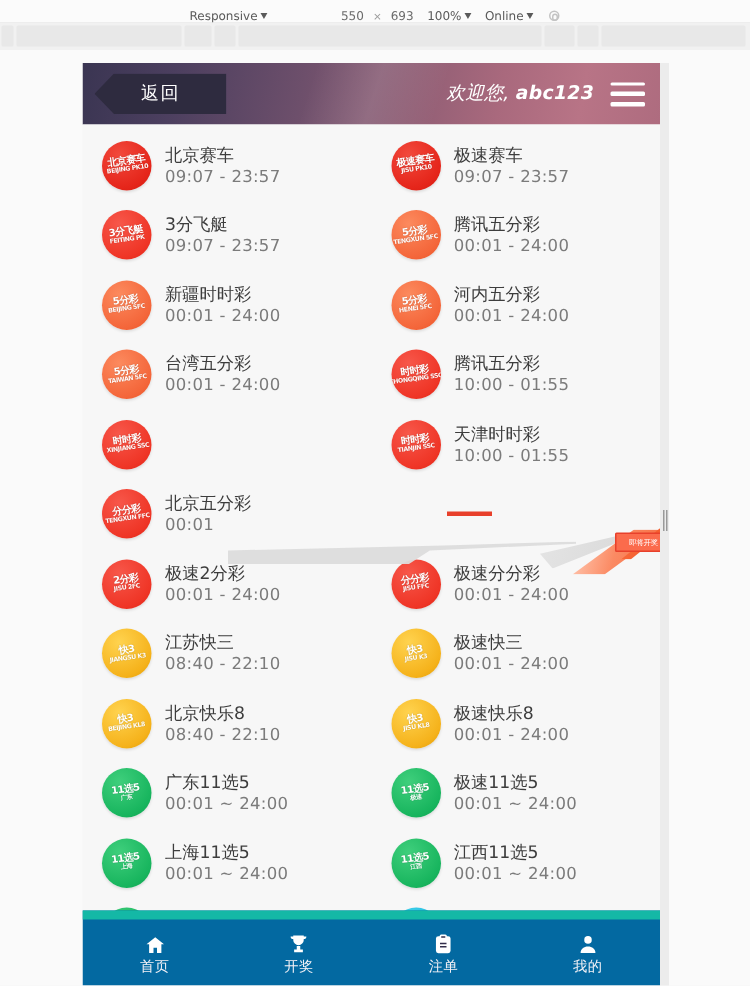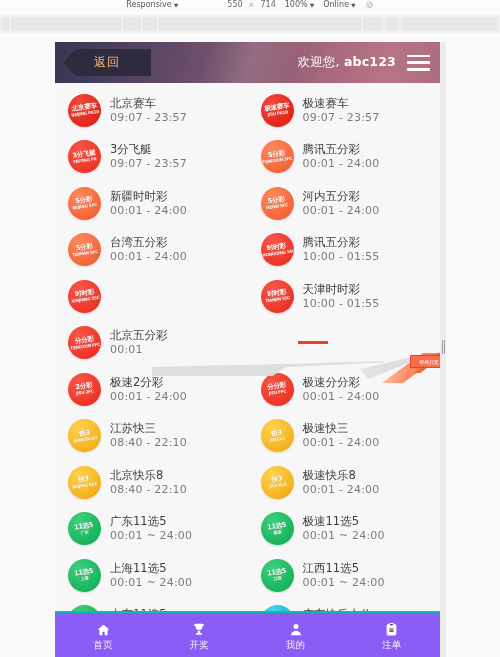--- a/index.html
+++ b/index.html
@@ -7,21 +7,21 @@
     width:500px;height:657px;overflow:hidden;
     background:#f7f7f7;
     font-family:"DejaVu Sans","Liberation Sans",sans-serif;
     -webkit-font-smoothing:antialiased;
   }
 
   
   .rdm-bar{
     position:absolute;left:0;top:0;width:500px;height:15px;
     background:#fbfbfb;border-bottom:1px solid #d7d7d7;
-    display:flex;align-items:flex-start;justify-content:center;gap:9px;
+    display:flex;align-items:flex-end;justify-content:center;gap:9px;
     font-size:8px;color:#5a5a5a;white-space:nowrap;
   }
   .rdm-sel{display:flex;align-items:center;gap:2px;}
   .caret{font-size:6px;transform:scaleY(.85);}
   .rdm-dim{display:flex;align-items:center;gap:6px;color:#6b6b6b;margin-left:40px;}
   .rdm-x{font-size:7px;color:#9a9a9a;}
   .rdm-gear{width:9px;height:9px;position:relative;opacity:.5;}
   .rdm-gear:before{
     content:"";position:absolute;inset:1px;border:1.2px solid #8d8d8d;border-radius:50%;
   }
@@ -78,29 +78,29 @@
     background:linear-gradient(100deg,#3a3552 0%,#4c3f5f 16%,#6d4f6b 38%,#8e5d74 56%,#a9697d 72%,#b87486 86%,#ae6c7f 100%);
     overflow:hidden;
   }
   .hdr-sheen{
     position:absolute;left:150px;top:-10px;width:90px;height:60px;
     background:linear-gradient(90deg,rgba(255,255,255,0) 0%,rgba(255,255,255,.12) 50%,rgba(255,255,255,0) 100%);
     transform:skewX(-18deg);
   }
   .back-btn{
     position:absolute;left:8px;top:7px;height:27px;width:88px;
-    background:#2e2b3f;color:#fdba74;
+    background:#2e2b3f;color:#ffffff;
     display:flex;align-items:center;justify-content:center;
     font-size:12px;letter-spacing:1px;
     clip-path:polygon(0% 50%, 13px 0%, 100% 0%, 100% 100%, 13px 100%);
     cursor:pointer;
   }
   .hdr-right{
     position:absolute;right:10px;top:0;height:41px;
-    display:flex;align-items:center;gap:11px;
+    display:flex;align-items:center;gap:11px;font-style:italic;
   }
   .welcome{font-size:12.5px;color:#ffffff;letter-spacing:.2px;}
   .welcome b{font-weight:bold;}
   .hamburger{width:23px;height:16px;display:flex;flex-direction:column;justify-content:space-between;cursor:pointer;}
   .hamburger span{display:block;height:2.6px;background:#fff;border-radius:1px;}
 
   
   .lot-scroll{
     position:relative;width:385px;height:543px;overflow:hidden;background:#f7f7f7;
   }
@@ -168,21 +168,21 @@
     display:flex;align-items:center;justify-content:center;
   }
   .sweep-badge span{font-size:5px;color:#fff;letter-spacing:-.2px;white-space:nowrap;}
   .stray-badge{
     position:absolute;left:243px;top:258px;width:30px;height:3px;background:#e8402b;
   }
 
   
   .tabbar{
     position:absolute;left:0;bottom:0;width:385px;height:44px;
-    background:#8b5cf6;border-top:2px solid #14b8a6;
+    background:#0369a1;border-top:6px solid #14b8a6;
     display:flex;align-items:center;
   }
   .tab{
     flex:1;display:flex;flex-direction:column;align-items:center;gap:3px;cursor:pointer;
     color:#f4f2f7;
   }
   .tab-ic{height:16px;display:flex;align-items:flex-end;justify-content:center;}
   .tab-lbl{font-size:9.5px;line-height:10px;letter-spacing:.3px;}
   .tab svg{display:block;}
 </style>
@@ -190,21 +190,21 @@
 <body>
 
 <div class="rdm-bar">
   <div class="rdm-sel">
     <span>Responsive</span>
     <span class="caret">▼</span>
   </div>
   <div class="rdm-dim">
     <span>550</span>
     <span class="rdm-x">×</span>
-    <span>714</span>
+    <span>693</span>
   </div>
   <div class="rdm-sel">
     <span>100%</span>
     <span class="caret">▼</span>
   </div>
   <div class="rdm-sel">
     <span>Online</span>
     <span class="caret">▼</span>
   </div>
   <div class="rdm-gear"></div>
@@ -489,31 +489,31 @@
       <div class="tab">
         <div class="tab-ic">
           <svg width="14" height="15" viewBox="0 0 24 24" fill="#fff">
             <path d="M6 2h12v5a6 6 0 0 1-12 0zM3 3h3v3a3 3 0 0 1-3-3zm18 0h-3v3a3 3 0 0 0 3-3zM10 14h4v4h3v3H7v-3h3z"></path>
           </svg>
         </div>
         <div class="tab-lbl">开奖</div>
       </div>
       <div class="tab">
         <div class="tab-ic">
-          <svg width="14" height="15" viewBox="0 0 24 24" fill="#fff">
-            <circle cx="12" cy="7" r="4.3"></circle>
-            <path d="M3.5 22c0-4.7 3.8-7.5 8.5-7.5s8.5 2.8 8.5 7.5z"></path>
-          </svg>
-        </div>
-        <div class="tab-lbl">我的</div>
-      </div>
-      <div class="tab">
-        <div class="tab-ic">
           <svg width="13" height="15" viewBox="0 0 24 24" fill="none" stroke="#fff" stroke-width="2">
             <rect x="4" y="3" width="16" height="19" rx="2" fill="#fff"></rect>
             <rect x="8.5" y="1" width="7" height="4" rx="1" fill="#322e4b" stroke="#fff"></rect>
             <path d="M8 11h8M8 15h8" stroke="#322e4b"></path>
           </svg>
         </div>
         <div class="tab-lbl">注单</div>
       </div>
+      <div class="tab">
+        <div class="tab-ic">
+          <svg width="14" height="15" viewBox="0 0 24 24" fill="#fff">
+            <circle cx="12" cy="7" r="4.3"></circle>
+            <path d="M3.5 22c0-4.7 3.8-7.5 8.5-7.5s8.5 2.8 8.5 7.5z"></path>
+          </svg>
+        </div>
+        <div class="tab-lbl">我的</div>
+      </div>
     </div>
 </div>
 
 </body></html>

